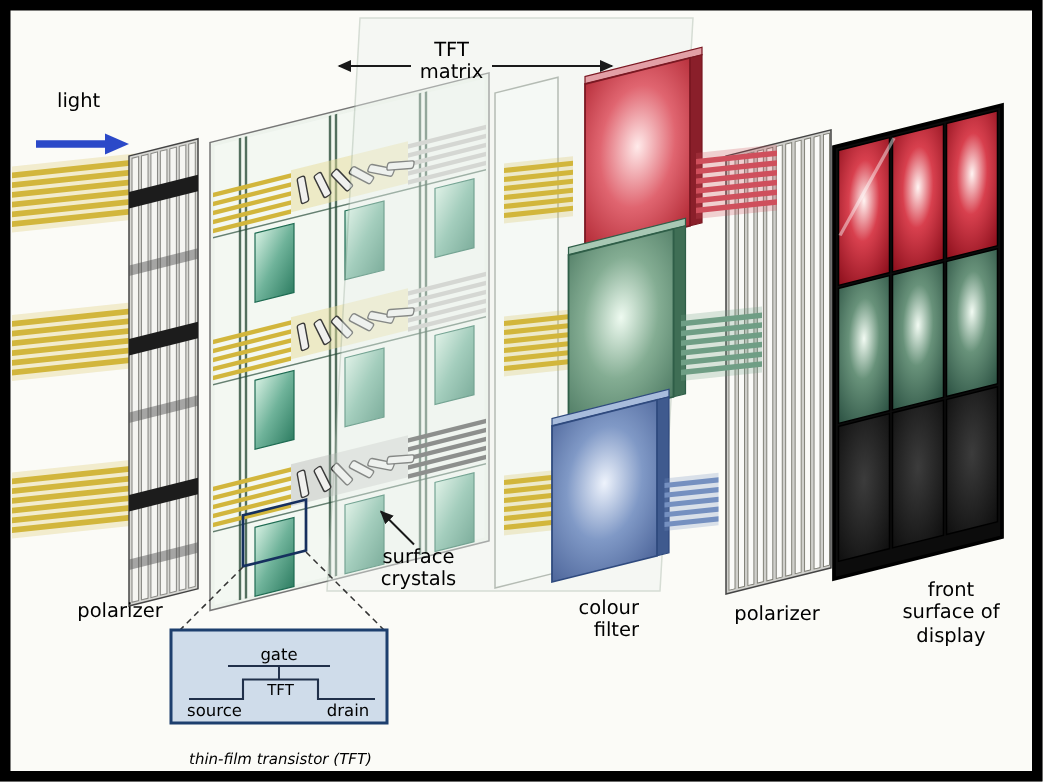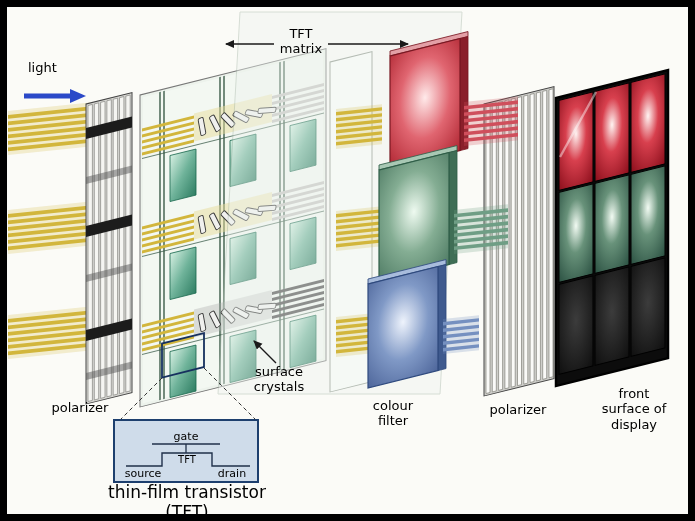--- a/index.html
+++ b/index.html
@@ -283,27 +283,27 @@
     <line x1="152" y1="444" x2="220" y2="444" stroke="#20304a" stroke-width="1.3"></line>
     <line x1="186" y1="444" x2="186" y2="453" stroke="#20304a" stroke-width="1.3"></line>
     <path d="M126,466 H162 V453 H212 V466 H250" fill="none" stroke="#20304a" stroke-width="1.4"></path>
     <text x="186" y="440" text-anchor="middle" font-size="11" fill="#000">gate</text>
     <text x="143" y="477" text-anchor="middle" font-size="11" fill="#000">source</text>
     <text x="187" y="463" text-anchor="middle" font-size="10" fill="#000">TFT</text>
     <text x="232" y="477" text-anchor="middle" font-size="11" fill="#000">drain</text>
   </g>
 </svg>
 
-<div class="lbl left" style="left:28px;top:60px;width:60px;">light</div>
+<div class="lbl left" style="left:38px;top:60px;width:60px;">light</div>
 <div class="lbl" style="left:272px;top:26px;width:58px;">TFT
 matrix</div>
 <div class="lbl" style="left:38px;top:400px;width:84px;">polarizer</div>
 <div class="lbl" style="left:243px;top:364px;width:72px;">surface
 crystals</div>
-<div class="lbl" style="left:360px;top:398px;width:66px;">colour
+<div class="lbl" style="left:360px;top:398px;width:66px;text-align:right;">colour
 filter</div>
 <div class="lbl" style="left:476px;top:402px;width:84px;">polarizer</div>
 <div class="lbl" style="left:586px;top:386px;width:96px;">front
 surface of
 display</div>
-<div class="lbl" style="left:92px;top:482px;width:190px;font-size:17px;">thin-film transistor (TFT)</div>
+<div class="lbl" style="left:92px;top:501px;width:190px;font-size:10px;font-style:italic;">thin-film transistor (TFT)</div>
 
 </div>
 
 </body></html>

